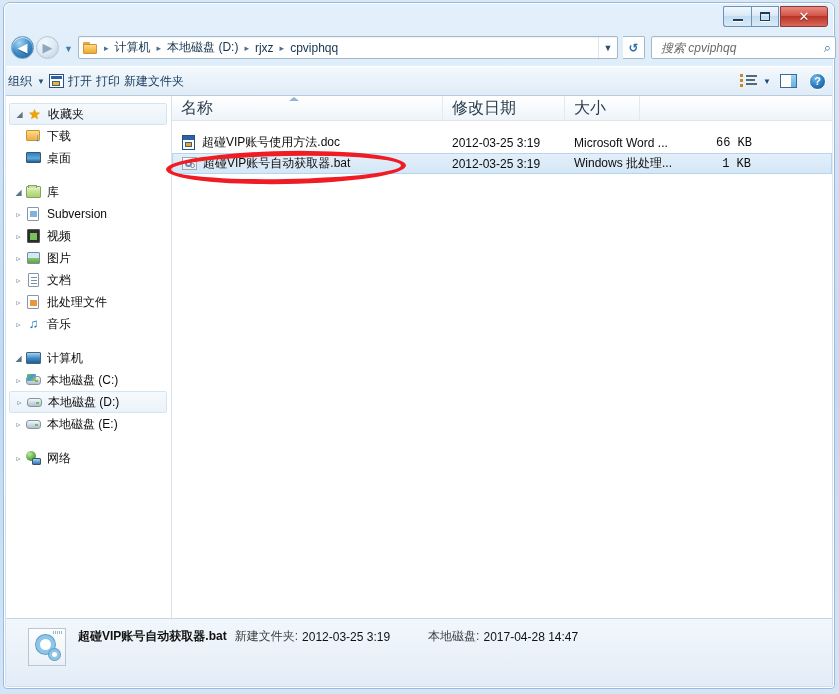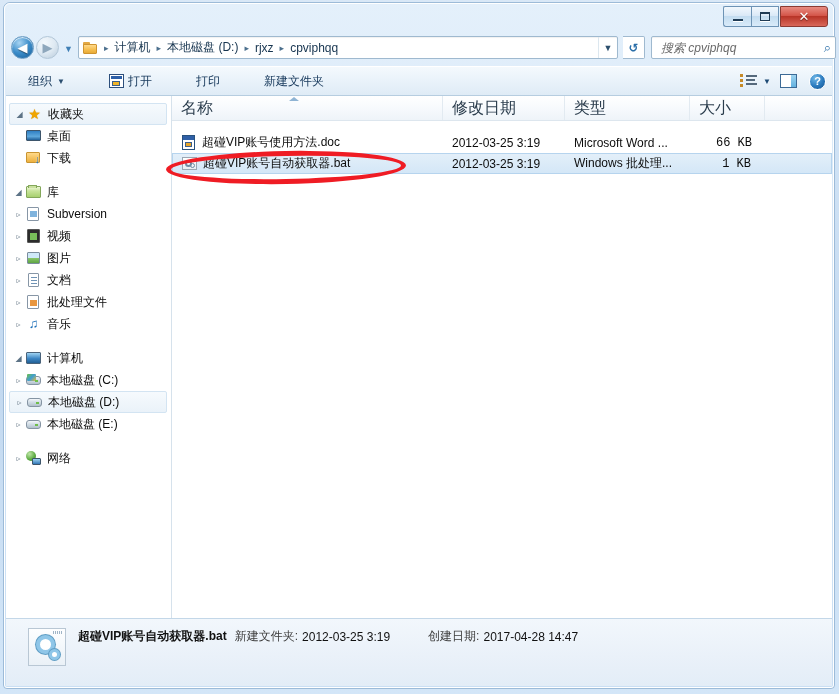--- a/index.html
+++ b/index.html
@@ -213,21 +213,21 @@
     width: 826px; height: 30px;
     background: linear-gradient(to bottom, #f4f9fd 0%, #e9f2fa 50%, #dfebf6 100%);
     border-top: 1px solid #ffffff;
     border-bottom: 1px solid #b6cde0;
     box-sizing: border-box;
     display: flex; align-items: center;
   }
   .cmd-item {
     font-size: 12px;
     color: #15375a;
-    padding: 3px 22px;
+    padding: 3px 2px;
     display: flex; align-items: center;
     white-space: nowrap;
   }
   .cmd-caret { font-size: 8px; margin-left: 5px; color: #2b4f70; }
   #open-icon {
     width: 15px; height: 14px;
     margin-right: 4px;
     position: relative;
     background: #ffffff;
     border: 1px solid #2d4f7c;
@@ -762,30 +762,30 @@
       <div class="nav-row header selected">
         <span class="expander open">◢</span>
         <span class="nav-icon">
             <span class="ico-star">★</span>
           </span>
         <span class="nav-label">收藏夹</span>
       </div>
       <div class="nav-row">
         <span class="expander"></span>
         <span class="nav-icon">
-            <span class="ico-desktop"></span>
-          </span>
-        <span class="nav-label">桌面</span>
+            <span class="ico-folder-dl"></span>
+          </span>
+        <span class="nav-label">下载</span>
       </div>
       <div class="nav-row">
         <span class="expander"></span>
         <span class="nav-icon">
-            <span class="ico-folder-dl"></span>
-          </span>
-        <span class="nav-label">下载</span>
+            <span class="ico-desktop"></span>
+          </span>
+        <span class="nav-label">桌面</span>
       </div>
 
       <div class="nav-spacer"></div>
 
       <div class="nav-row header">
         <span class="expander open">◢</span>
         <span class="nav-icon">
             <span class="ico-library"></span>
           </span>
         <span class="nav-label">库</span>
@@ -876,23 +876,20 @@
     </div>
 
     <div id="listpane">
       <div id="col-headers">
         <div class="col-head" style="width:271px">
           <span>名称</span>
           <span id="sort-indicator"></span>
         </div>
         <div class="col-head" style="width:122px">
           <span>修改日期</span>
-        </div>
-        <div class="col-head" style="width:125px">
-          <span>类型</span>
         </div>
         <div class="col-head" style="width:75px">
           <span>大小</span>
         </div>
         <div class="col-head" style="flex:1;border-right:none"></div>
       </div>
 
       <div style="height:11px"></div>
 
       <div class="file-row">
@@ -927,18 +924,18 @@
     <div id="details-icon">
       <span class="strip"></span>
       <span class="gear-big"></span>
       <span class="gear-small"></span>
     </div>
     <div id="details-text">
       <div class="details-line">
         <span class="d-title">超碰VIP账号自动获取器.bat</span>
         <span class="d-label">新建文件夹:</span>
         <span class="d-value">2012-03-25 3:19</span>
-        <span class="d-label">创建日期:</span>
+        <span class="d-label">本地磁盘:</span>
         <span class="d-value">2017-04-28 14:47</span>
       </div>
     </div>
   </div>
 </div>
 
 </body></html>

